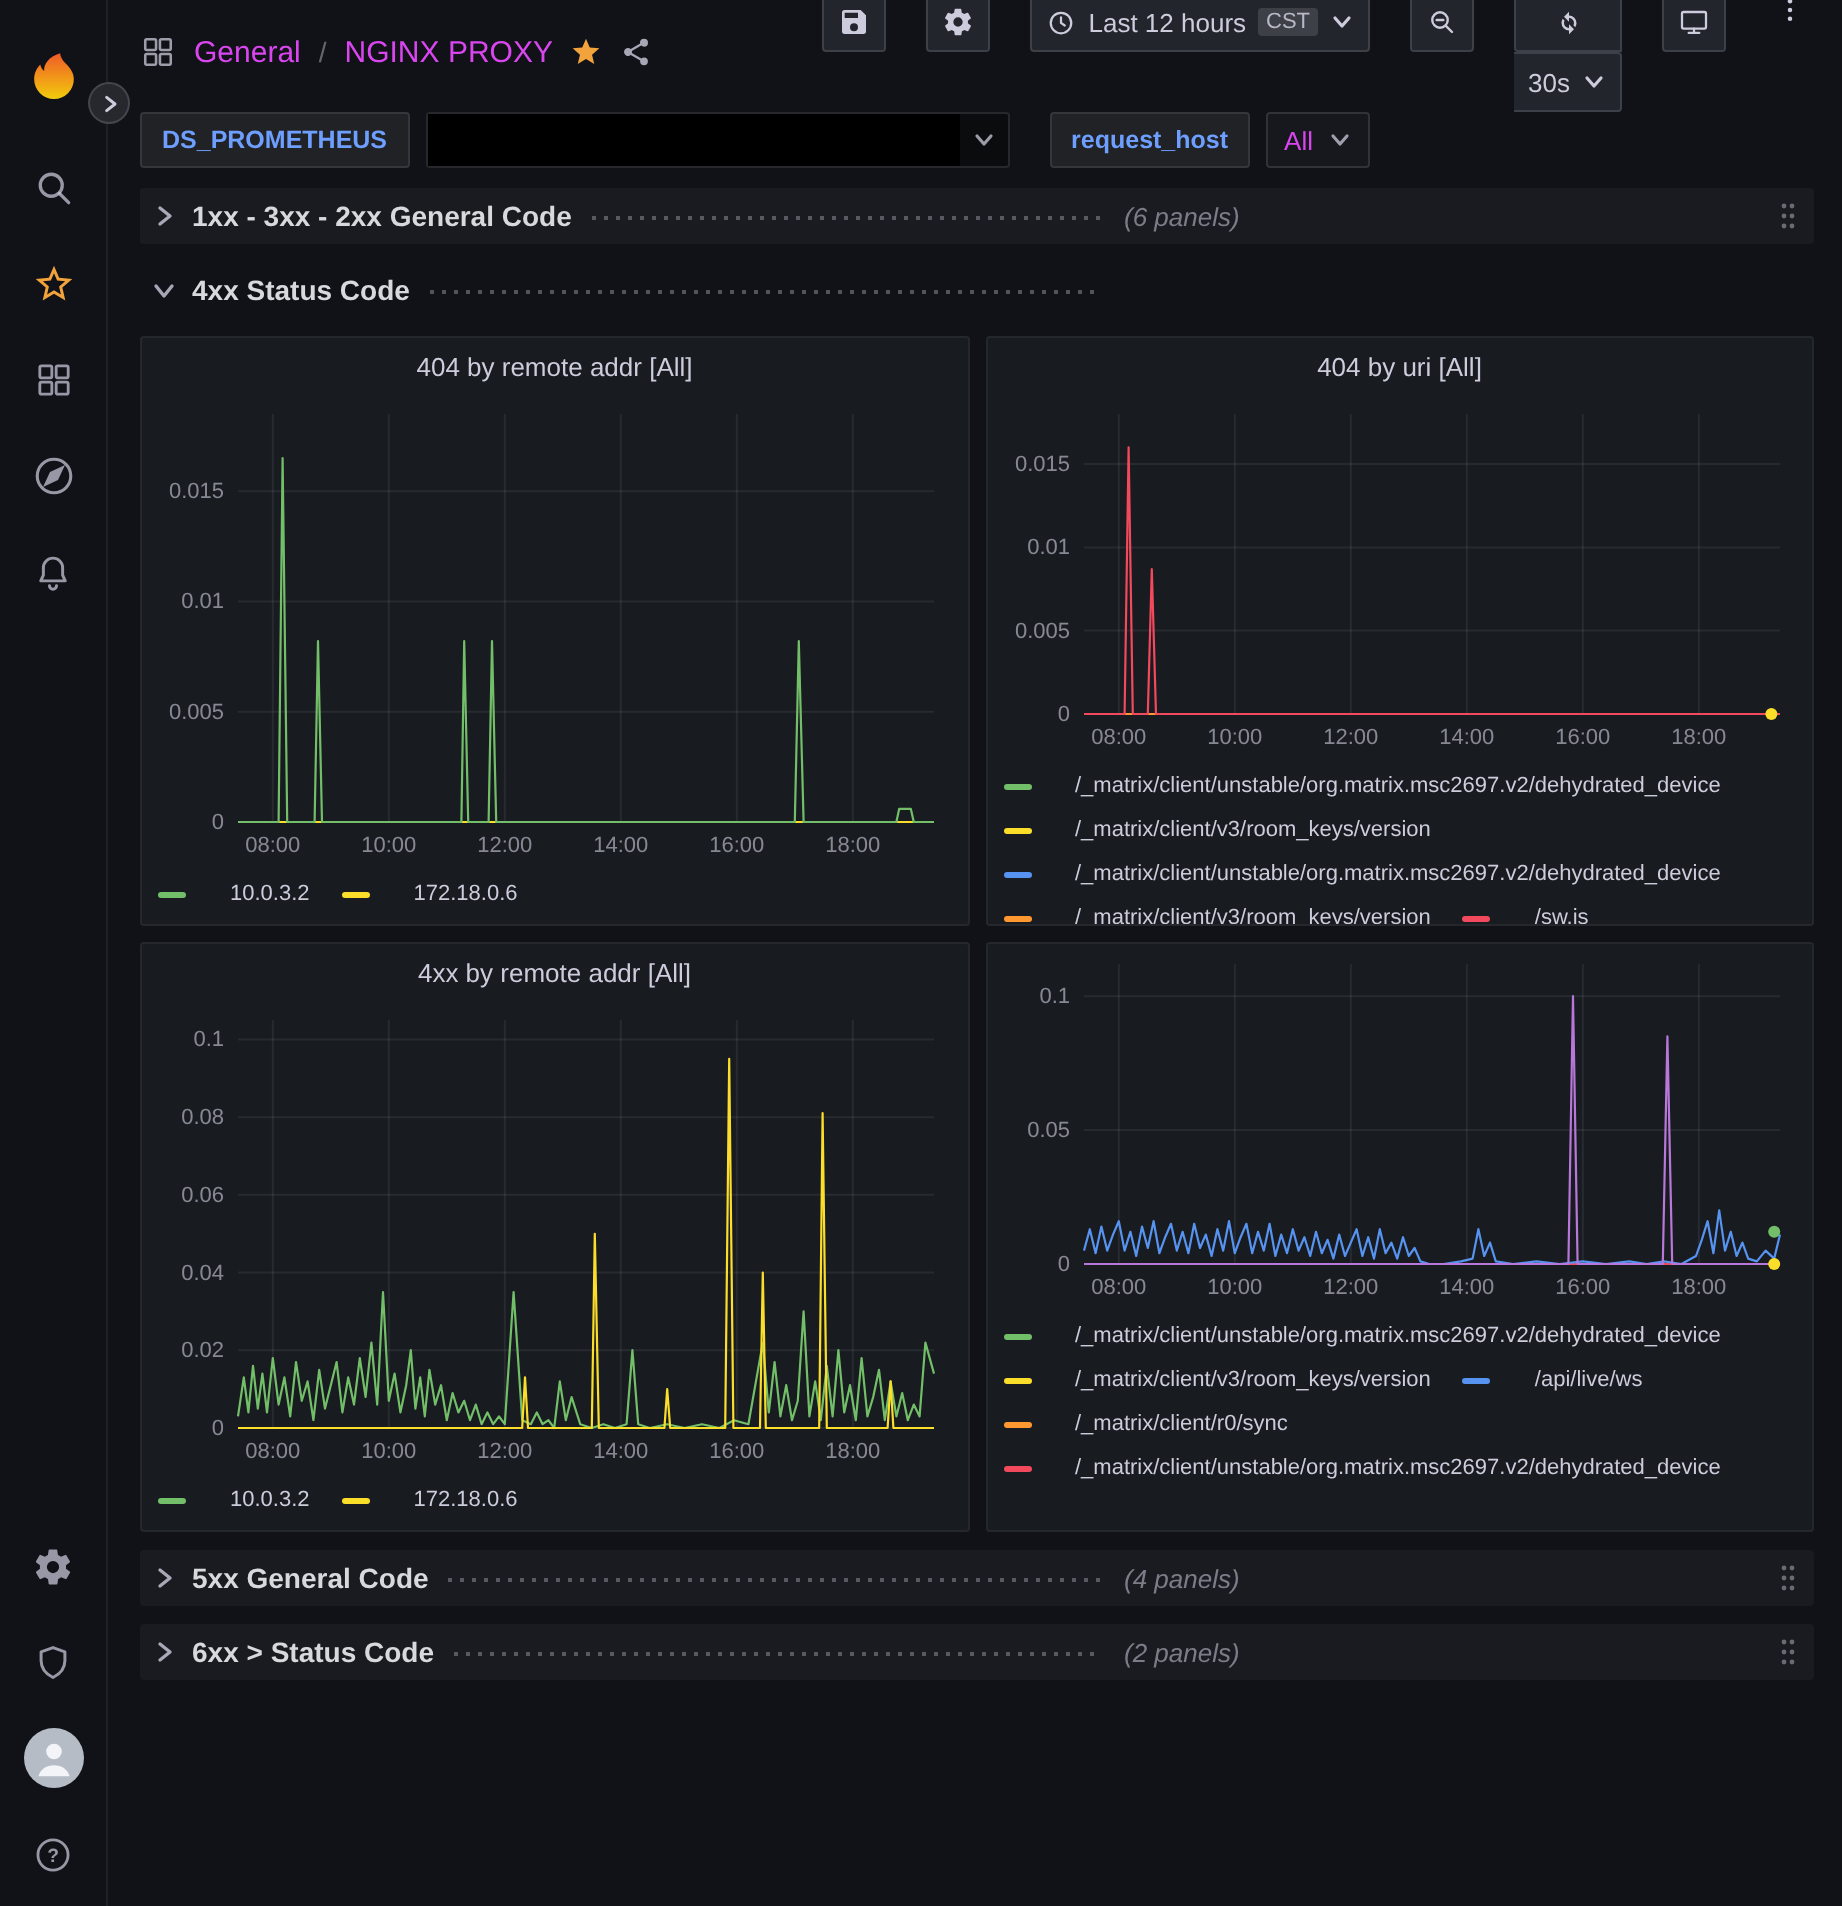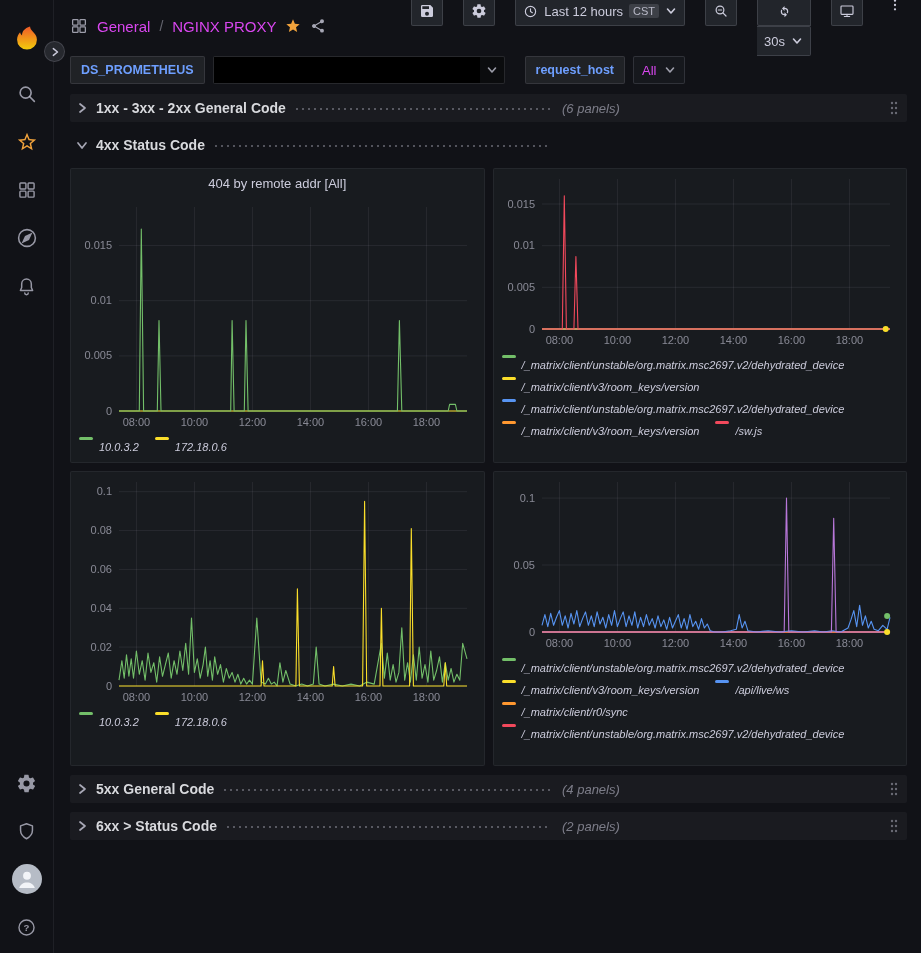--- a/index.html
+++ b/index.html
@@ -121,21 +121,21 @@
   .chart-wrap { padding: 0 8px; flex: none; }
   .chart-wrap svg { display: block; }
   svg .grid { stroke: rgba(204,204,220,0.09); stroke-width: 1; }
   svg .tick { fill: rgba(204,204,220,0.62); font-size: 11px; font-family: "Liberation Sans", sans-serif; }
   svg .ty { text-anchor: end; }
   svg .tx { text-anchor: middle; }
   .legend {
     display: flex; flex-wrap: wrap; gap: 1px 16px; padding: 2px 8px 8px;
     font-size: 11px; line-height: 21px; color: #ccccdc; overflow: hidden;
   }
-  .legend-item { display: flex; gap: 6px; white-space: nowrap; overflow: hidden; max-width: 100%; cursor: pointer; font-style: italic; }
+  .legend-item { display: flex; align-items: center; gap: 22px; white-space: nowrap; overflow: hidden; max-width: 100%; cursor: pointer; }
   .swatch { width: 14px; height: 3px; border-radius: 2px; flex: none; }
 </style>
 </head>
 <body>
 
 <div class="app">
 
   <aside class="sidebar">
     <div class="logo-wrap side-item">
       <svg width="28" height="28" viewBox="0 0 24 24">
@@ -390,20 +390,21 @@
                 <span class="swatch" style="background: rgb(115, 191, 105);"></span>
                 <span>10.0.3.2</span>
               </div>
               <div class="legend-item">
                 <span class="swatch" style="background: rgb(250, 222, 42);"></span>
                 <span>172.18.0.6</span>
               </div>
             </div>
         </div>
         <div class="panel">
+          <div class="panel-title">404 by uri [All]</div>
           <div class="chart-wrap">
               <svg width="396" height="184">
                 <line class="grid" x1="57.4" y1="10" x2="57.4" y2="160"></line>
                 <text class="tick tx" x="57.4" y="175">08:00</text>
                 <line class="grid" x1="115.4" y1="10" x2="115.4" y2="160"></line>
                 <text class="tick tx" x="115.4" y="175">10:00</text>
                 <line class="grid" x1="173.4" y1="10" x2="173.4" y2="160"></line>
                 <text class="tick tx" x="173.4" y="175">12:00</text>
                 <line class="grid" x1="231.4" y1="10" x2="231.4" y2="160"></line>
                 <text class="tick tx" x="231.4" y="175">14:00</text>
@@ -444,20 +445,21 @@
                 <span class="swatch" style="background: rgb(255, 152, 48);"></span>
                 <span>/_matrix/client/v3/room_keys/version</span>
               </div>
               <div class="legend-item">
                 <span class="swatch" style="background: rgb(242, 73, 92);"></span>
                 <span>/sw.js</span>
               </div>
             </div>
         </div>
         <div class="panel">
+          <div class="panel-title">4xx by remote addr [All]</div>
           <div class="chart-wrap">
               <svg width="396" height="238">
                 <line class="grid" x1="57.4" y1="10" x2="57.4" y2="214"></line>
                 <text class="tick tx" x="57.4" y="229">08:00</text>
                 <line class="grid" x1="115.4" y1="10" x2="115.4" y2="214"></line>
                 <text class="tick tx" x="115.4" y="229">10:00</text>
                 <line class="grid" x1="173.4" y1="10" x2="173.4" y2="214"></line>
                 <text class="tick tx" x="173.4" y="229">12:00</text>
                 <line class="grid" x1="231.4" y1="10" x2="231.4" y2="214"></line>
                 <text class="tick tx" x="231.4" y="229">14:00</text>

